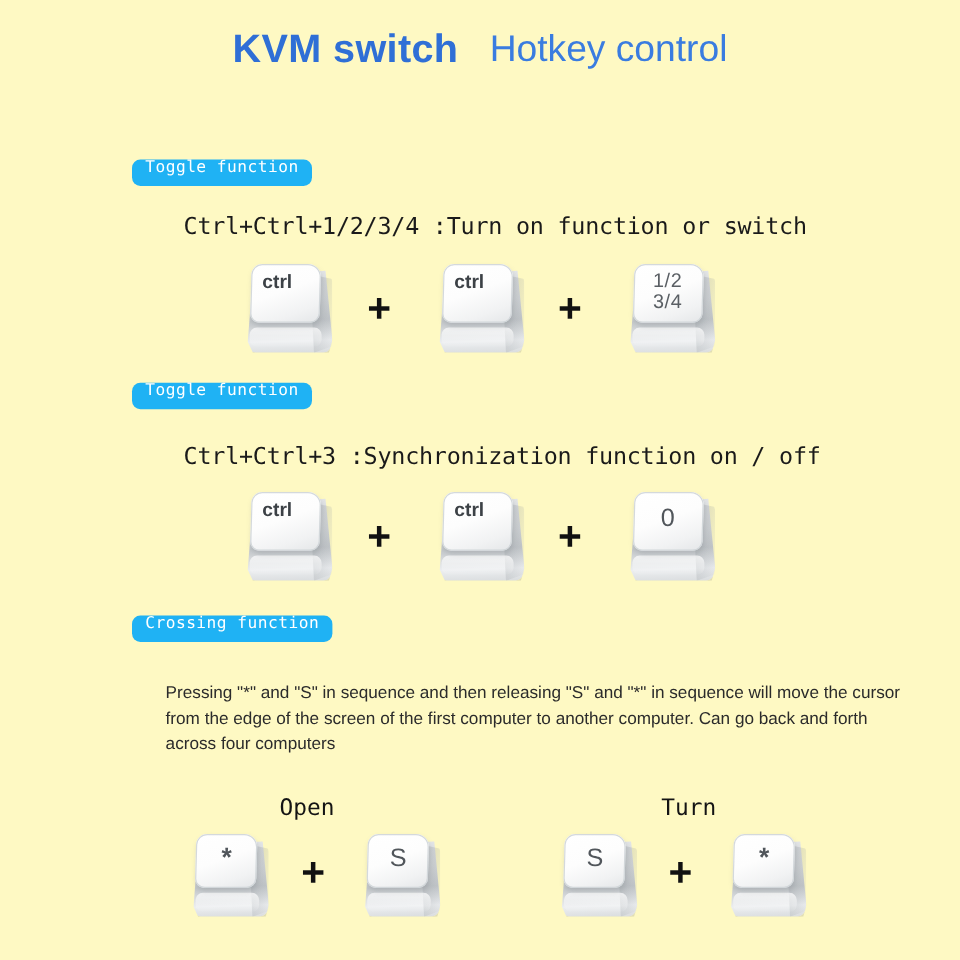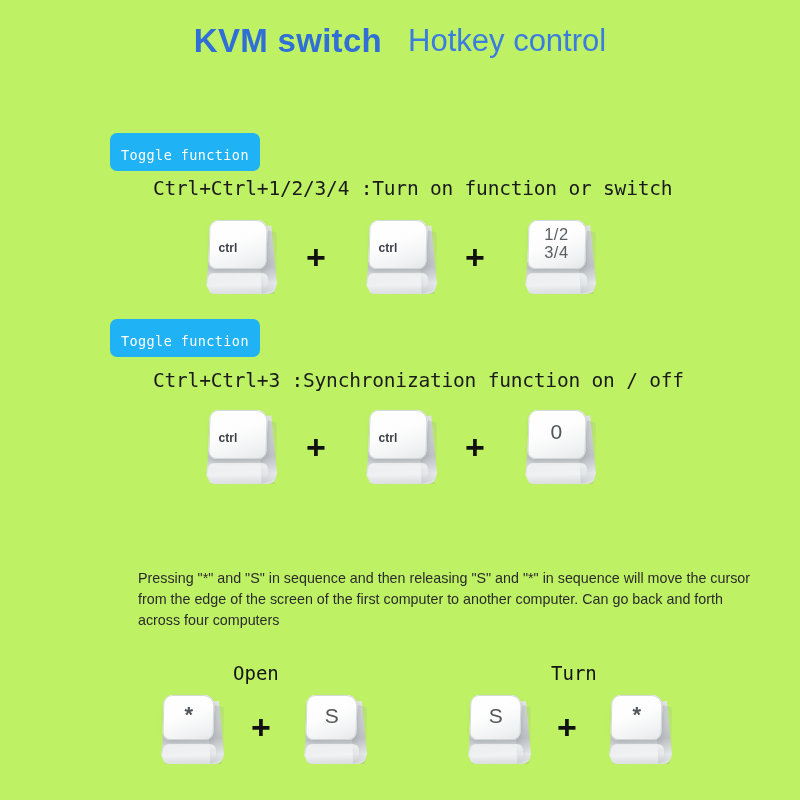--- a/index.html
+++ b/index.html
@@ -9,21 +9,21 @@
     height: 800px;
     background: #f5f5f5;
     font-family: "Liberation Sans", sans-serif;
     overflow: hidden;
   }
 
   .page {
     position: relative;
     width: 800px;
     height: 800px;
-    background: #bef264;
+    background: #fef9c3;
   }
 
   
   .header {
     position: absolute;
     top: 22px;
     left: 0;
     width: 800px;
     text-align: center;
     white-space: nowrap;
@@ -47,21 +47,21 @@
 
   
   .badge {
     position: absolute;
     background: #1fb2f4;
     color: #ffffff;
     border-radius: 7px;
     font-family: "DejaVu Sans Mono", monospace;
     font-size: 13.5px;
     letter-spacing: 0.4px;
-    padding: 16px 11px 8px 11px;
+    padding: 0 11px 8px 11px;
     line-height: 1;
     white-space: nowrap;
   }
   #badge-1 { left: 110px; top: 133px; }
   #badge-2 { left: 110px; top: 319px; }
   #badge-3 { left: 110px; top: 513px; }
 
   
   .instruction {
     position: absolute;
@@ -181,24 +181,24 @@
     color: #4a4f54;
     text-align: center;
     line-height: 1.08;
     white-space: pre-line;
     user-select: none;
   }
   
   .legend.lg-ctrl {
     align-items: flex-end;
     justify-content: flex-start;
-    font-size: 12px;
+    font-size: 16px;
     font-weight: 700;
     color: #3c4146;
-    padding: 0 0 13px 10px;
+    padding: 0 0 24px 10px;
   }
   .legend.lg-multi {
     font-size: 16.5px;
     font-weight: 400;
     color: #5a5f64;
     letter-spacing: 0.5px;
   }
   .legend.lg-char {
     font-size: 21px;
     font-weight: 400;
@@ -298,20 +298,21 @@
     <div class="keycap" style="left:524px; top:0;">
       <div class="skirt"></div>
       <div class="skirt-shade"></div>
       <div class="skirt-hl"></div>
       <div class="top"></div>
       <div class="top-edge"></div>
       <div class="legend lg-char">0</div>
     </div>
   </div>
 
+  <div class="badge" id="badge-3">Crossing function</div>
   <div class="paragraph">Pressing "*" and "S" in sequence and then releasing "S" and "*" in sequence will move the cursor from the edge of the screen of the first computer to another computer. Can go back and forth across four computers</div>
 
   <div class="mode-label" id="label-open">Open</div>
   <div class="mode-label" id="label-close">Turn</div>
 
   <div class="keyrow" id="keyrow-3">
     <div class="keycap small" style="left:160px; top:4px;">
       <div class="skirt"></div>
       <div class="skirt-shade"></div>
       <div class="skirt-hl"></div>

